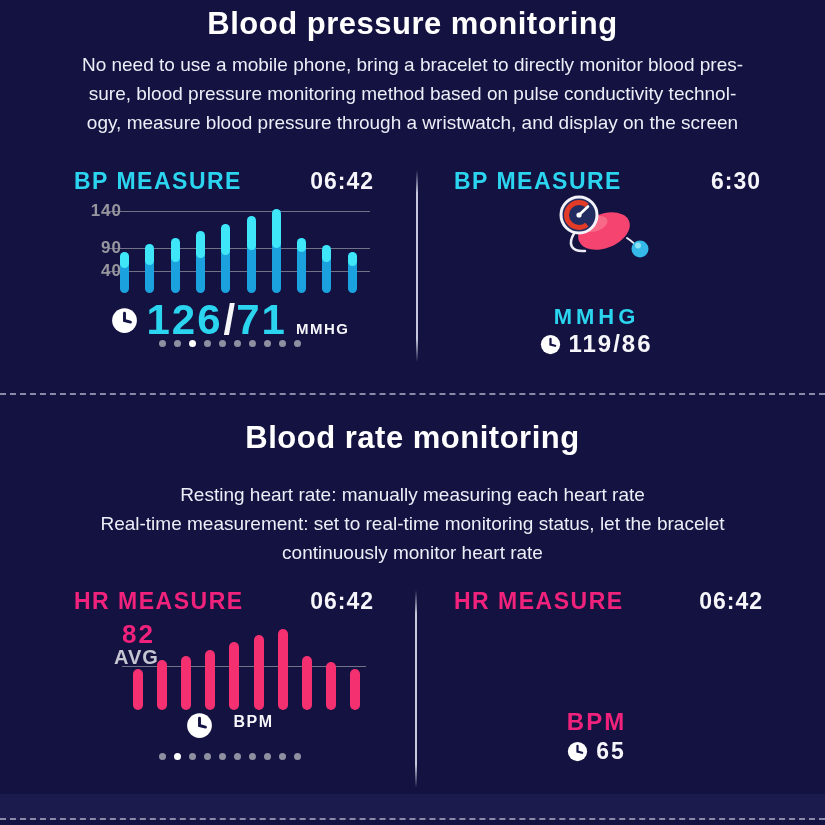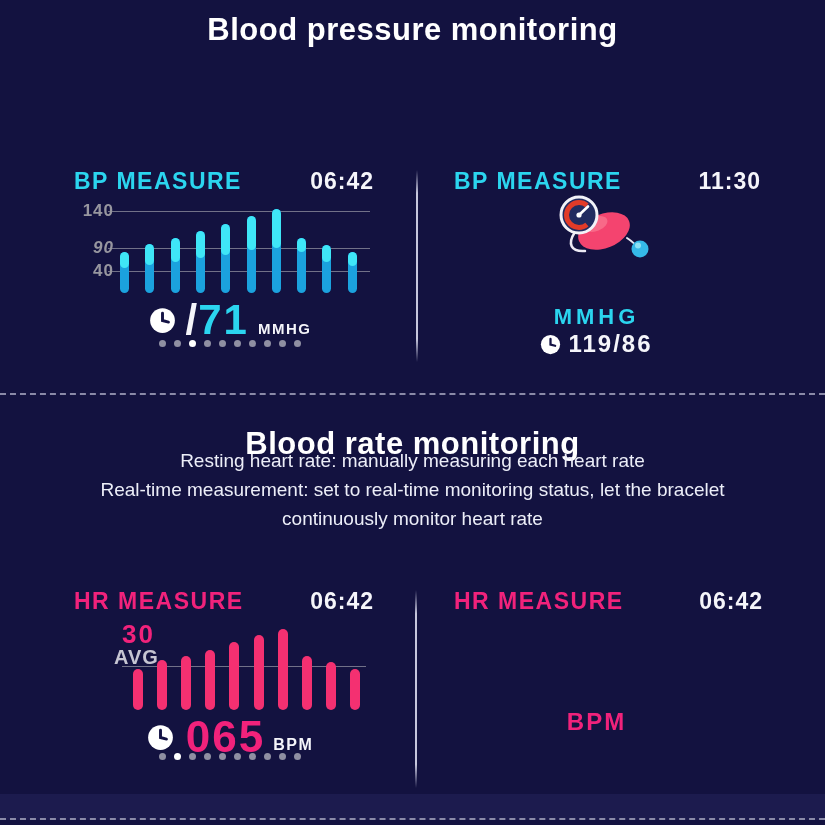--- a/index.html
+++ b/index.html
@@ -3,35 +3,35 @@
 <meta charset="utf-8">
 <style>
   html,body{margin:0;padding:0;background:#0a0a28;}
   #page{position:relative;width:825px;height:825px;overflow:hidden;
         background:var(--bg,#131240);font-family:"Liberation Sans",sans-serif;
         -webkit-font-smoothing:antialiased;}
   .abs{position:absolute;}
   .center{left:0;right:0;text-align:center;}
 
   
-  .section-title{font-size:31px;font-weight:800;color:#ffffff;letter-spacing:.5px;margin-top:6px;}
+  .section-title{font-size:31px;font-weight:800;color:#ffffff;letter-spacing:.5px;}
   .section-desc{font-size:19px;line-height:29px;color:#eceef8;white-space:pre-line;}
 
   
   .panel{position:absolute;}
   .head{position:absolute;display:flex;justify-content:space-between;align-items:center;}
   .head .ttl{font-size:23px;font-weight:800;letter-spacing:1.5px;}
   .head .time{font-size:23px;font-weight:800;letter-spacing:1px;color:var(--white_text);}
   .cyan{color:var(--cyan);}
   .pink{color:var(--pink);}
 
   
   .chart{position:absolute;}
   .gridline{position:absolute;height:1px;background:var(--grid_line);}
-  .ytick{position:absolute;left:8px;width:46px;text-align:right;font-size:17px;font-weight:700;
+  .ytick{position:absolute;left:16px;width:46px;text-align:right;font-size:17px;font-weight:700;
          color:var(--gray_label);letter-spacing:1px;}
   .bar{position:absolute;border-radius:5px;overflow:hidden;}
   .bp-bar{width:9px;background:var(--bar_cyan_bottom);}
   .bp-bar .bar-top{position:absolute;top:0;left:0;right:0;background:var(--bar_cyan_top);border-radius:5px;}
   .hr-bar{width:10px;background:var(--bar_pink);border-radius:5px;}
 
   
   .reading{position:absolute;left:0;right:0;display:flex;justify-content:center;align-items:center;}
   .bp-val{font-size:42px;font-weight:800;letter-spacing:2px;color:var(--cyan);}
   .bp-slash{font-size:42px;font-weight:800;color:var(--white_text);padding:0 1px;}
@@ -64,31 +64,34 @@
   .icon-row{position:absolute;left:0;right:0;display:flex;justify-content:center;align-items:center;}
   svg{display:block;}
 </style>
 </head>
 <body>
 
 <div id="page">
 
   <div class="abs center section-title" style="top:6px">Blood pressure monitoring</div>
 
+  <div class="abs center section-desc" style="top:50px;left:25px;right:25px">No need to use a mobile phone, bring a bracelet to directly monitor blood pres-
+sure, blood pressure monitoring method based on pulse conductivity technol-
+ogy, measure blood pressure through a wristwatch, and display on the screen</div>
 
   <div class="panel" style="left:60px;top:168px;width:340px;height:200px">
     <div class="head" style="top:0;left:14px;right:26px">
       <span class="ttl cyan">BP MEASURE</span>
       <span class="time">06:42</span>
     </div>
     <div class="chart" id="bp-chart" style="top:27px;left:0;width:340px;height:110px">
         <div class="gridline" style="top: 75.5px; left: 48px; width: 262px;"></div>
         <div class="ytick" style="top: 65.5px;">40</div>
         <div class="gridline" style="top: 53px; left: 48px; width: 262px;"></div>
-        <div class="ytick" style="top: 43px; font-style: italic;">90</div>
+        <div class="ytick" style="top: 43px;">90</div>
         <div class="gridline" style="top: 15.5px; left: 48px; width: 262px;"></div>
         <div class="ytick" style="top: 5.5px;">140</div>
         <div class="bar bp-bar" style="left: 60px; top: 56.75px; height: 41.25px;">
           <div class="bar-top" style="height: 16.5px;"></div>
         </div>
         <div class="bar bp-bar" style="left: 85.3px; top: 49.25px; height: 48.75px;">
           <div class="bar-top" style="height: 21px;"></div>
         </div>
         <div class="bar bp-bar" style="left: 110.6px; top: 43.25px; height: 54.75px;">
           <div class="bar-top" style="height: 24px;"></div>
@@ -115,20 +118,21 @@
           <div class="bar-top" style="height: 14.25px;"></div>
         </div>
       </div>
     <div class="reading" style="top:128px">
       <span style="margin-right:9px">
         <svg width="27" height="27" viewBox="0 0 24 24">
           <circle cx="12" cy="12" r="11" fill="#ffffff"></circle>
           <path d="M12 5.6 L12 12 L17.3 13.4" stroke="#141345" stroke-width="2.6" fill="none" stroke-linecap="round"></path>
         </svg>
       </span>
+      <span class="bp-val">126</span>
       <span class="bp-slash">/</span>
       <span class="bp-val">71</span>
       <span class="mmhg-sm">MMHG</span>
     </div>
     <div class="dots" id="bp-dots" style="top:172px">
         <span class="dot"></span>
         <span class="dot"></span>
         <span class="dot active"></span>
         <span class="dot"></span>
         <span class="dot"></span>
@@ -138,21 +142,21 @@
         <span class="dot"></span>
         <span class="dot"></span>
       </div>
   </div>
 
   <div class="vline" style="left:416px;top:170px;height:192px"></div>
 
   <div class="panel" style="left:418px;top:168px;width:357px;height:200px">
     <div class="head" style="top:0;left:36px;right:14px">
       <span class="ttl cyan">BP MEASURE</span>
-      <span class="time">11:30</span>
+      <span class="time">6:30</span>
     </div>
     <div class="icon-row" style="top:26px">
       <svg width="112" height="66" viewBox="0 0 112 66">
         <path d="M34 38 C26 50 30 58 44 57" stroke="#eceaf4" stroke-width="2.5" fill="none" stroke-linecap="round"></path>
         <ellipse cx="63" cy="37" rx="27" ry="17" transform="rotate(-22 63 37)" style="fill:var(--cuff_pink)"></ellipse>
         <ellipse cx="55" cy="30" rx="12" ry="7" transform="rotate(-22 55 30)" fill="#f9738f" opacity="0.8"></ellipse>
         <path d="M86 44 C92 48 95 51 97 54" stroke="#e8e8f2" stroke-width="2" fill="none" stroke-linecap="round"></path>
         <circle cx="99" cy="55" r="8.5" style="fill:var(--bulb_blue)"></circle>
         <circle cx="97" cy="51.5" r="3" fill="#8ce2f5"></circle>
         <circle cx="38" cy="21" r="18" style="fill:var(--gauge_navy)" stroke="#f2f2f8" stroke-width="3"></circle>
@@ -171,30 +175,30 @@
         </svg>
       </span>
       <span class="sub-reading">119/86</span>
     </div>
   </div>
 
   <div class="hdash" style="top:393px"></div>
 
   <div class="abs center section-title" style="top:420px">Blood rate monitoring</div>
 
-  <div class="abs center section-desc" style="top:446px;left:25px;right:25px">Resting heart rate: manually measuring each heart rate
+  <div class="abs center section-desc" style="top:480px;left:25px;right:25px">Resting heart rate: manually measuring each heart rate
 Real-time measurement: set to real-time monitoring status, let the bracelet
 continuously monitor heart rate</div>
 
   <div class="panel" style="left:60px;top:588px;width:340px;height:195px">
     <div class="head" style="top:0;left:14px;right:26px">
       <span class="ttl pink">HR MEASURE</span>
       <span class="time">06:42</span>
     </div>
-    <div class="avg-num" style="top:31px;left:62px">30</div>
+    <div class="avg-num" style="top:31px;left:62px">82</div>
     <div class="avg-lbl" style="top:58px;left:54px">AVG</div>
     <div class="chart" id="hr-chart" style="top:32px;left:0;width:340px;height:122px">
         <div class="gridline" style="top: 46px; left: 62px; width: 244px;"></div>
         <div class="bar hr-bar" style="left: 73px; top: 49px; height: 41px;"></div>
         <div class="bar hr-bar" style="left: 97.1px; top: 40px; height: 50px;"></div>
         <div class="bar hr-bar" style="left: 121.2px; top: 35.5px; height: 54.5px;"></div>
         <div class="bar hr-bar" style="left: 145.3px; top: 29.5px; height: 60.5px;"></div>
         <div class="bar hr-bar" style="left: 169.4px; top: 22px; height: 68px;"></div>
         <div class="bar hr-bar" style="left: 193.5px; top: 14.5px; height: 75.5px;"></div>
         <div class="bar hr-bar" style="left: 217.6px; top: 8.5px; height: 81.5px;"></div>
@@ -202,21 +206,20 @@
         <div class="bar hr-bar" style="left: 265.8px; top: 41.5px; height: 48.5px;"></div>
         <div class="bar hr-bar" style="left: 289.9px; top: 49px; height: 41px;"></div>
       </div>
     <div class="reading" style="top:124px">
       <span style="margin-right:12px">
         <svg width="27" height="27" viewBox="0 0 24 24">
           <circle cx="12" cy="12" r="11" fill="#ffffff"></circle>
           <path d="M12 5.6 L12 12 L17.3 13.4" stroke="#141345" stroke-width="2.6" fill="none" stroke-linecap="round"></path>
         </svg>
       </span>
-      <span class="hr-val">065</span>
       <span class="bpm-sm">BPM</span>
     </div>
     <div class="dots" id="hr-dots" style="top:165px">
         <span class="dot"></span>
         <span class="dot active"></span>
         <span class="dot"></span>
         <span class="dot"></span>
         <span class="dot"></span>
         <span class="dot"></span>
         <span class="dot"></span>
@@ -227,16 +230,25 @@
   </div>
 
   <div class="vline" style="left:415px;top:590px;height:198px"></div>
 
   <div class="panel" style="left:418px;top:588px;width:357px;height:195px">
     <div class="head" style="top:0;left:36px;right:12px">
       <span class="ttl pink">HR MEASURE</span>
       <span class="time">06:42</span>
     </div>
     <div class="abs center unit-pink" style="top:120px">BPM</div>
+    <div class="reading" style="top:150px">
+      <span style="margin-right:8px">
+        <svg width="21" height="21" viewBox="0 0 24 24">
+          <circle cx="12" cy="12" r="11" fill="#ffffff"></circle>
+          <path d="M12 5.6 L12 12 L17.3 13.4" stroke="#141345" stroke-width="2.6" fill="none" stroke-linecap="round"></path>
+        </svg>
+      </span>
+      <span class="sub-reading" style="font-size:23px">65</span>
+    </div>
   </div>
 
   <div class="bottom-band"></div>
 </div>
 
 </body></html>

